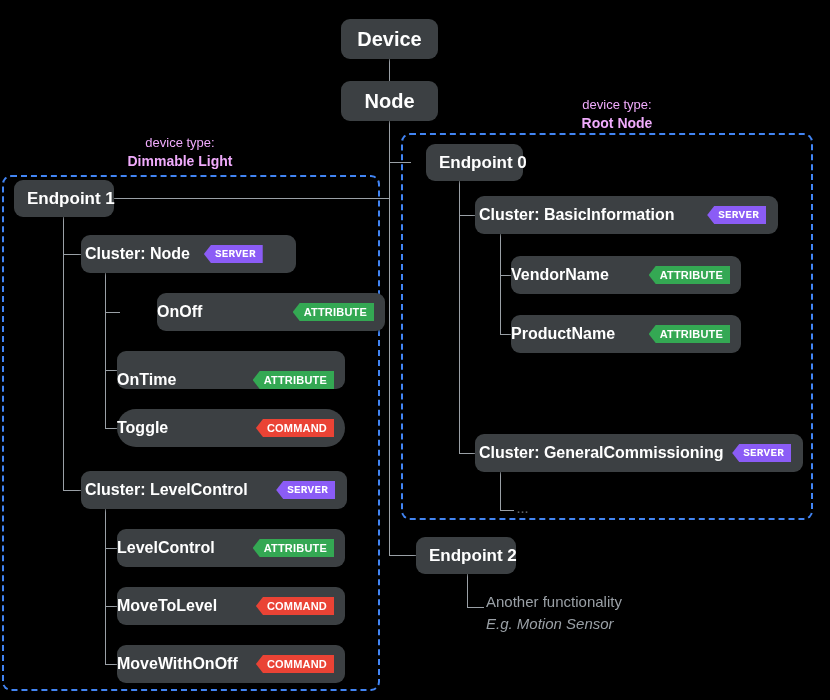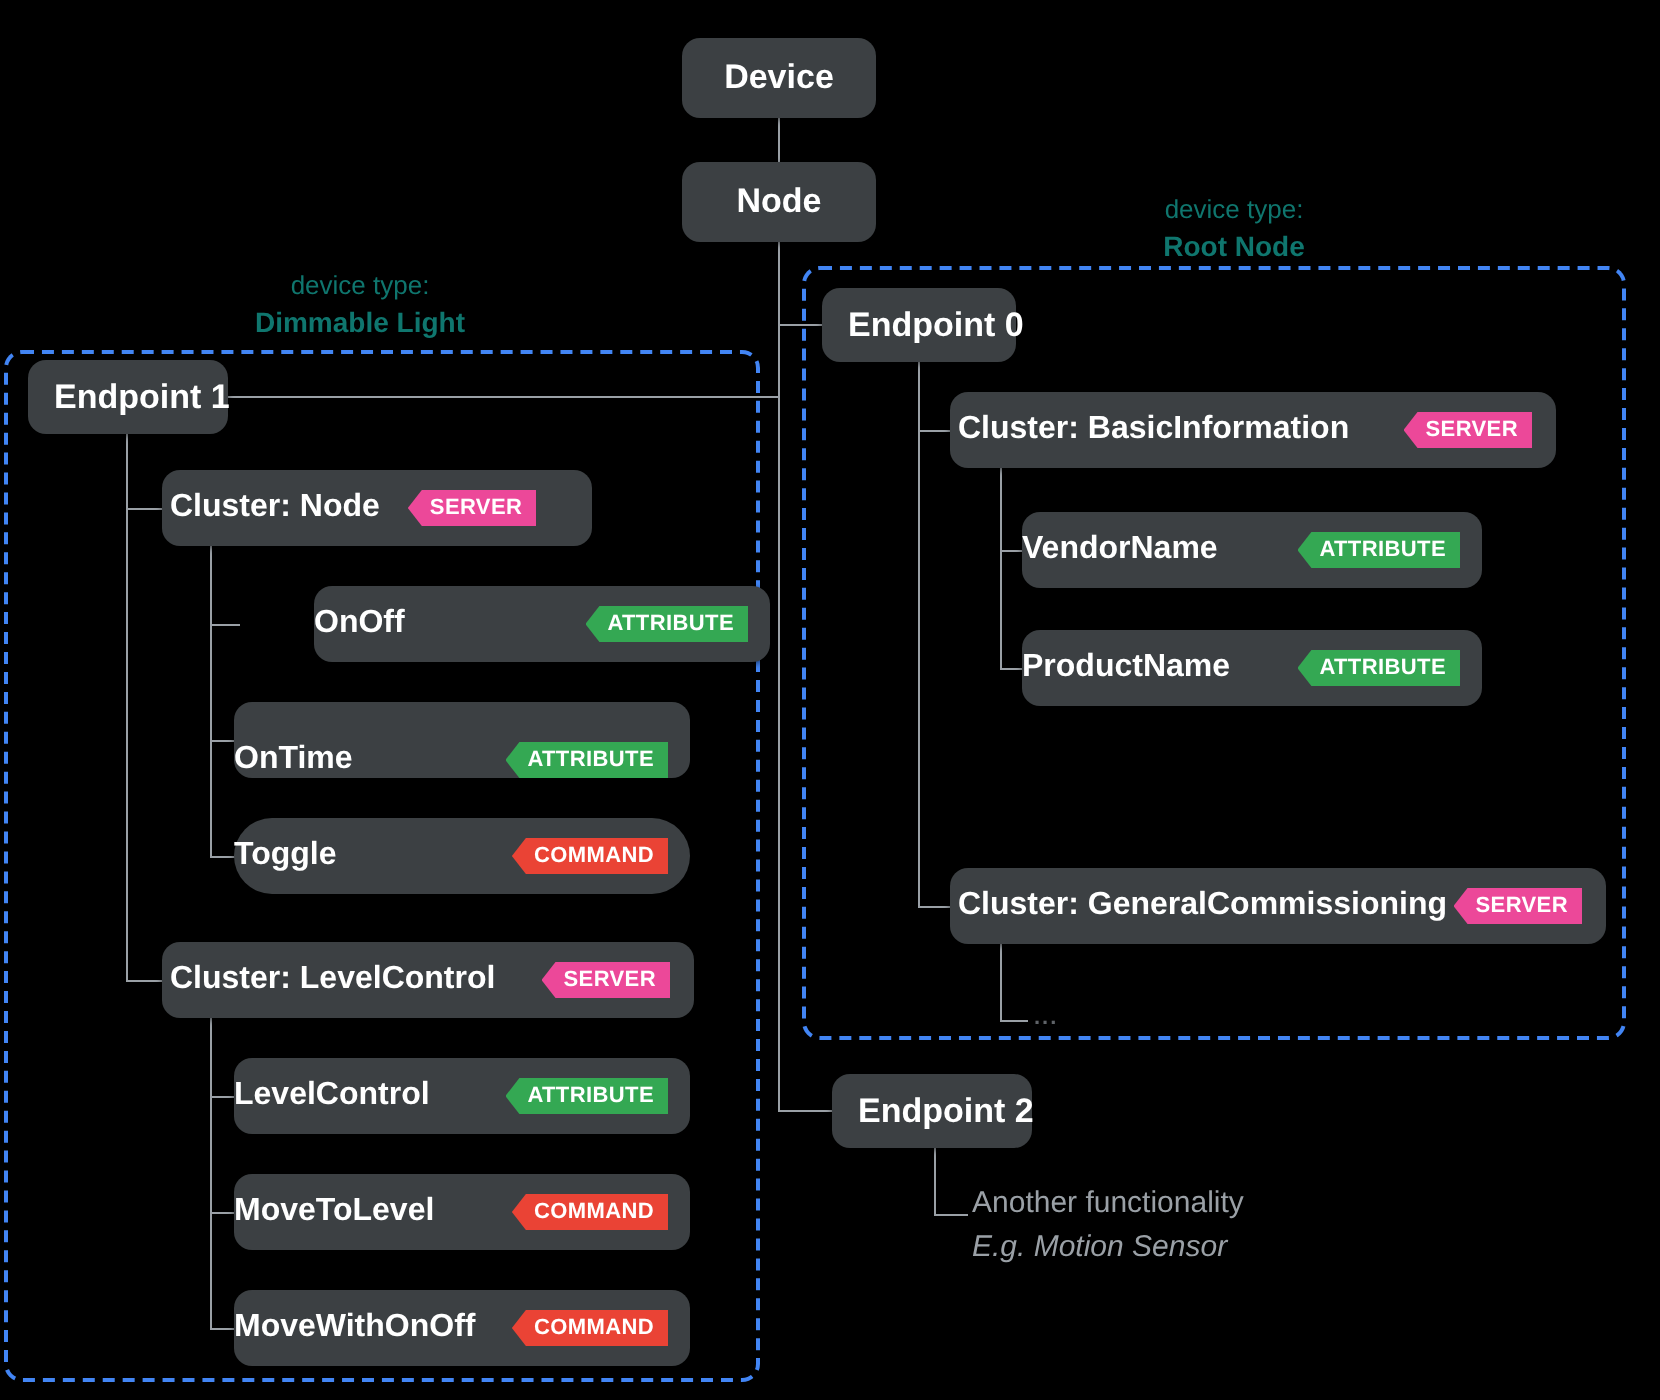--- a/index.html
+++ b/index.html
@@ -30,21 +30,21 @@
   .node .label {
     color: #ffffff;
     white-space: nowrap;
   }
 
   
   .node.spine {
     justify-content: center;
   }
   .node.spine .label {
-    font-size: 17px;
+    font-size: 20px;
     font-weight: 700;
   }
 
   
   .node.endpoint {
     justify-content: flex-start;
     padding-left: 13px;
   }
   .node.endpoint .label {
     font-size: 17px;
@@ -84,21 +84,21 @@
     height: 18px;
     padding: 0 7px 0 11px;
     font-size: 11px;
     font-weight: 700;
     letter-spacing: 0.2px;
     color: #ffffff;
     white-space: nowrap;
     clip-path: polygon(0% 50%, 7px 0%, 100% 0%, 100% 100%, 7px 100%);
     box-sizing: border-box;
   }
-  .badge.server    { background: #ec4899; }
+  .badge.server    { background: #8b5cf6; font-family: Liberation Mono, monospace; }
   .badge.attribute { background: #34a853; }
   .badge.command   { background: #ea4335; }
 
   
   .line {
     position: absolute;
     background: #9aa0a6;
   }
   .line.h { height: 1px; }
   .line.v { width: 1px; }
@@ -109,21 +109,21 @@
     border: 2px dashed #4285f4;
     border-radius: 9px;
     box-sizing: border-box;
     pointer-events: none;
   }
 
   
   .devtype {
     position: absolute;
     text-align: center;
-    color: #0f766e;
+    color: #f0abfc;
     line-height: 1.35;
     white-space: nowrap;
   }
   .devtype .dt-prefix {
     display: block;
     font-size: 13px;
     font-weight: 400;
   }
   .devtype .dt-name {
     display: block;
@@ -261,21 +261,21 @@
     <span class="label">MoveToLevel</span>
     <span class="spacer"></span>
     <span class="badge command">COMMAND</span>
   </div>
   <div class="node item" style="left:117px; top:645px; width:228px; height:38px;">
     <span class="label">MoveWithOnOff</span>
     <span class="spacer"></span>
     <span class="badge command">COMMAND</span>
   </div>
 
-  <div class="node endpoint" style="left:411px; top:144px; width:97px; height:37px;">
+  <div class="node endpoint" style="left:426px; top:144px; width:97px; height:37px;">
     <span class="label">Endpoint 0</span>
   </div>
 
   <div class="node cluster" style="left:475px; top:196px; width:303px; height:38px;">
     <span class="label">Cluster: BasicInformation</span>
     <span class="spacer"></span>
     <span class="badge server">SERVER</span>
   </div>
 
   <div class="node item" style="left:511px; top:256px; width:230px; height:38px;">

